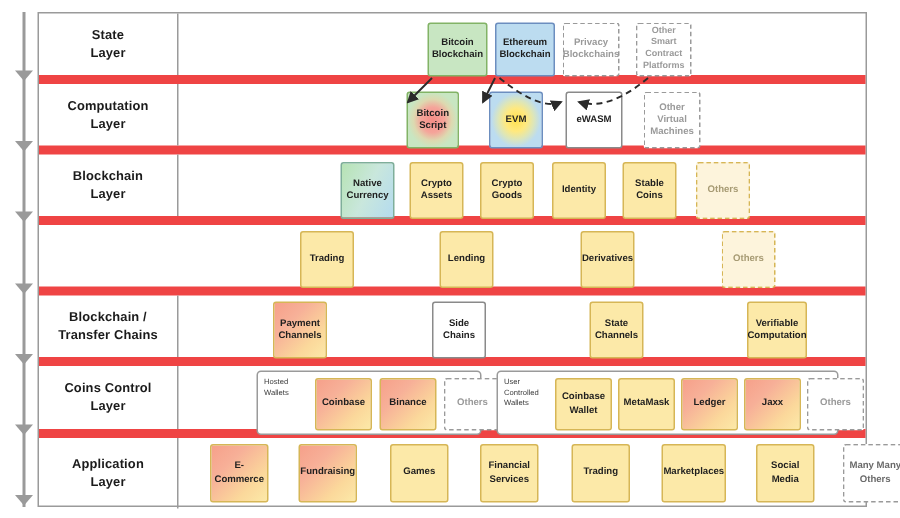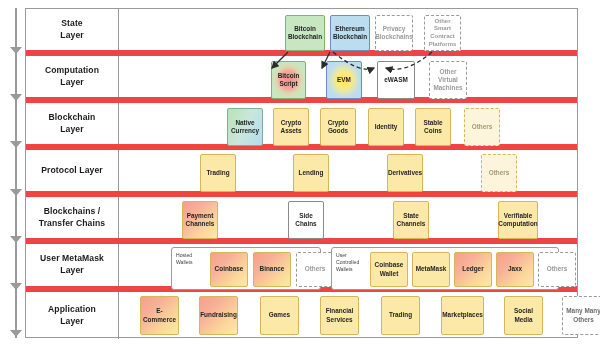--- a/index.html
+++ b/index.html
@@ -143,63 +143,60 @@
         <div class="node f-yellow" style="left:296px;top:5px;width:36px;height:38px">
             <span>Stable<br>Coins</span>
           </div>
         <div class="node d-yellow" style="left:345px;top:5px;width:36px;height:38px;color:#a79b74">
             <span>Others</span>
           </div>
       </div>
     </div>
 
     <div class="row" style="height:47px">
-      <div class="rowlabel">
-        <span>Protocol Layer</span>
-      </div>
       <div class="rowbody">
         <div class="node f-yellow" style="left:81px;top:4px;width:36px;height:38px">
             <span>Trading</span>
           </div>
         <div class="node f-yellow" style="left:174px;top:4px;width:36px;height:38px">
             <span>Lending</span>
           </div>
         <div class="node f-yellow" style="left:268px;top:4px;width:36px;height:38px">
             <span>Derivatives</span>
           </div>
         <div class="node d-yellow" style="left:362px;top:4px;width:36px;height:38px;color:#a79b74">
             <span>Others</span>
           </div>
       </div>
     </div>
 
     <div class="row" style="height:47px">
       <div class="rowlabel">
-        <span><span>Blockchains /</span><br>
+        <span><span>Blockchain /</span><br>
         <span>Transfer Chains</span></span>
       </div>
       <div class="rowbody">
         <div class="node f-salmon" style="left:63px;top:4px;width:36px;height:38px">
             <span>Payment<br>Channels</span>
           </div>
         <div class="node f-white" style="left:169px;top:4px;width:36px;height:38px">
             <span>Side<br>Chains</span>
           </div>
         <div class="node f-yellow" style="left:274px;top:4px;width:36px;height:38px">
             <span>State<br>Channels</span>
           </div>
         <div class="node f-yellow" style="left:379px;top:4px;width:40px;height:38px">
             <span>Verifiable<br>Computation</span>
           </div>
       </div>
     </div>
 
     <div class="row" style="height:48px">
       <div class="rowlabel">
-        <span><span>User MetaMask</span><br>
+        <span><span>Coins Control</span><br>
         <span>Layer</span></span>
       </div>
       <div class="rowbody">
 
         <div class="group" style="left:52px;top:3px;width:150px;height:43px">
           <div class="group-title">Hosted<br>Wallets</div>
           <div class="node f-salmon" style="left:38px;top:4px;width:38px;height:35px">
               <span>Coinbase</span>
             </div>
           <div class="node f-salmon" style="left:81px;top:4px;width:38px;height:35px">

